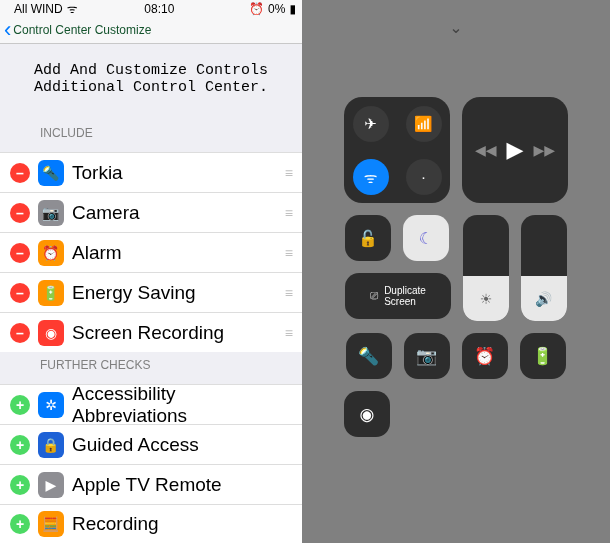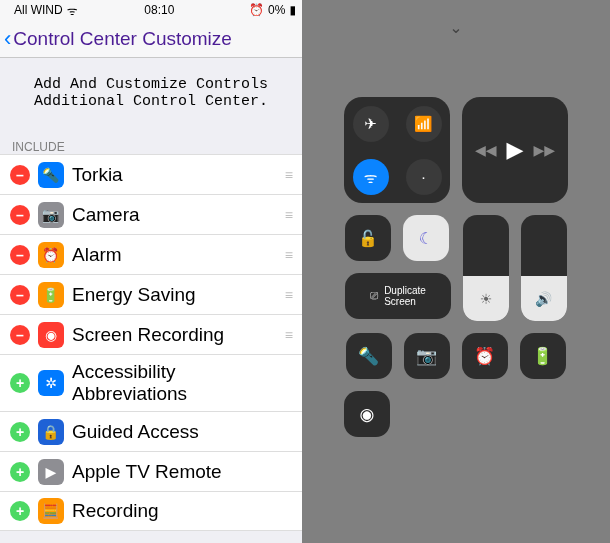--- a/index.html
+++ b/index.html
@@ -4,23 +4,23 @@
 <style>
 * { margin: 0; padding: 0; box-sizing: border-box; font-family: -apple-system, "Helvetica Neue", Helvetica, Arial, sans-serif; }
 body { display: flex; width: 610px; height: 543px; overflow: hidden; }
 
 
 .left { width: 302px; background: #efeff4; display: flex; flex-direction: column; }
 .statusbar { height: 20px; display: flex; align-items: center; justify-content: space-between; font-size: 12px; padding: 0 6px; background: #f7f7f8; }
 .sb-left, .sb-right { display: flex; gap: 4px; align-items: center; margin-left: 8px; }
 .navbar { height: 38px; display: flex; align-items: center; background: #f7f7f8; border-bottom: 1px solid #c8c8c8; padding: 0 4px; }
 .back-chevron { color: #007aff; font-size: 22px; margin-right: 2px; }
-.nav-title { color: #4c1d95; font-size: 19px; text-align: center; }
+.nav-title { color: #14532d; font-size: 12px; text-align: center; }
 .intro { text-align: center; font-size: 15px; padding: 18px 28px 24px; font-family: Liberation Mono, monospace; }
-.section-label { font-size: 12px; color: #808080; padding: 6px 12px 0; }
+.section-label { font-size: 12px; color: #808080; padding: 6px 12px 12px; margin-left: 28px; }
 .row { display: flex; align-items: center; background: #fff; padding: 6px 10px; border-top: 1px solid #ddd; min-height: 40px; gap: 8px; }
 .row:last-child { border-bottom: 1px solid #ddd; }
 .addremove { width: 20px; height: 20px; border-radius: 50%; display: flex; align-items: center; justify-content: center; color: #fff; font-size: 14px; font-weight: bold; }
 .remove { background: #ff3b30; }
 .add { background: #4cd964; }
 .row-icon { width: 26px; height: 26px; border-radius: 6px; display: flex; align-items: center; justify-content: center; color: #fff; font-size: 14px; }
 .row-label { flex: 1; font-size: 19px; }
 .grip { color: #c0c0c0; font-size: 14px; letter-spacing: -1px; }
 
 .ic-blue { background: #007aff; }
@@ -99,20 +99,21 @@
     <span class="row-label">Energy Saving</span>
     <span class="grip">≡</span>
   </div>
   <div class="row">
     <span class="addremove remove">–</span>
     <span class="row-icon ic-red">◉</span>
     <span class="row-label">Screen Recording</span>
     <span class="grip">≡</span>
   </div>
 
+  <div class="section-label">FURTHER CHECKS</div>
 
   <div class="row">
     <span class="addremove add">+</span>
     <span class="row-icon ic-blue">✲</span>
     <span class="row-label">Accessibility Abbreviations</span>
   </div>
   <div class="row">
     <span class="addremove add">+</span>
     <span class="row-icon ic-dblue">🔒</span>
     <span class="row-label">Guided Access</span>

